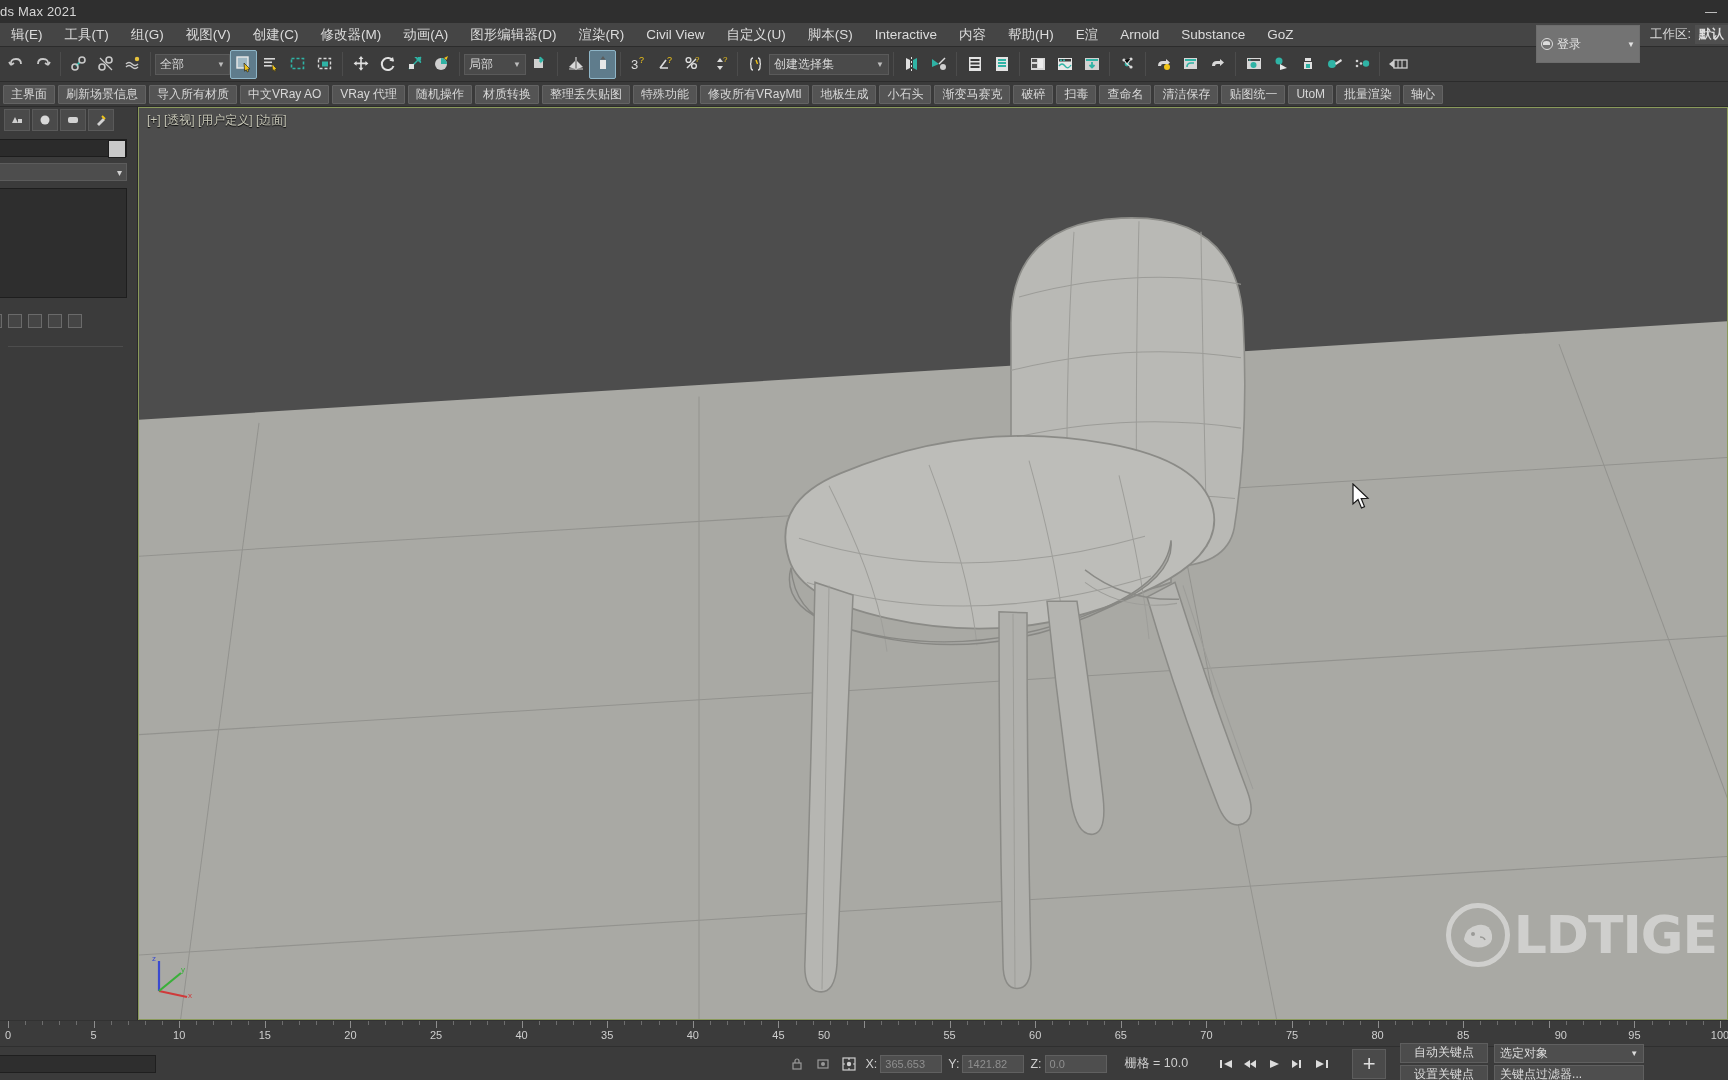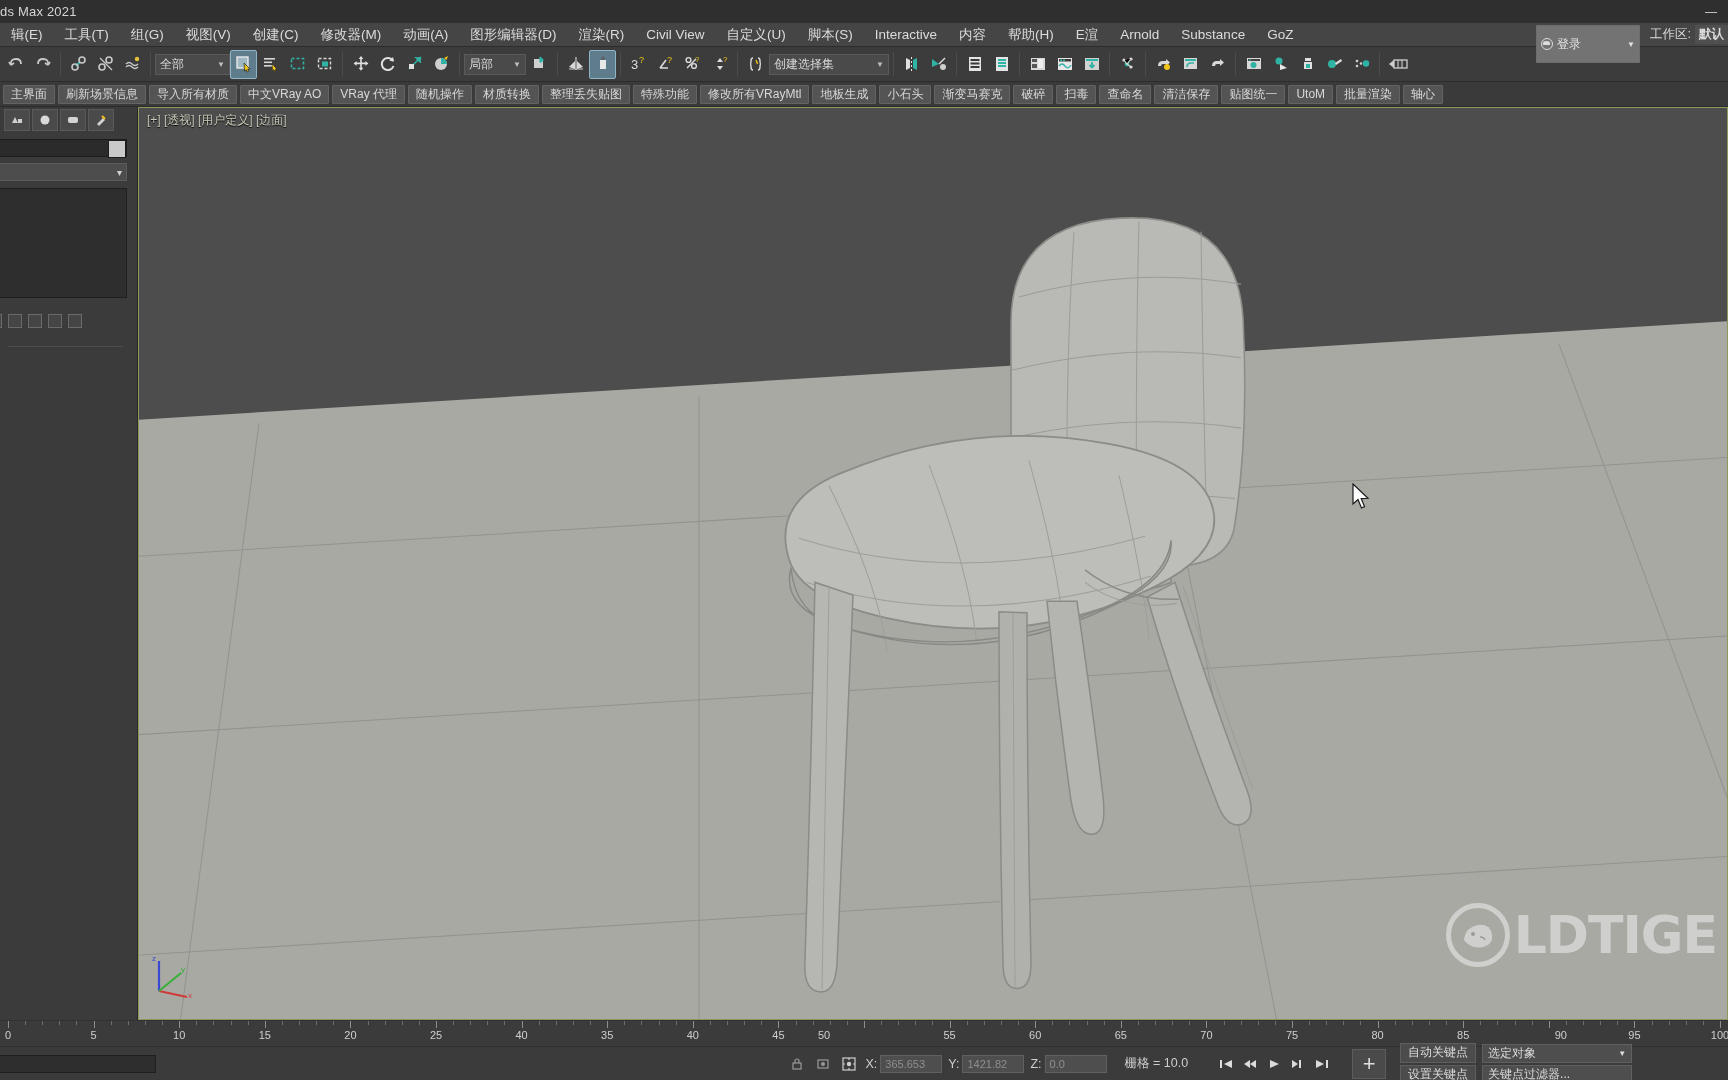--- a/index.html
+++ b/index.html
@@ -108,21 +108,21 @@
                flex:0 0 28px; position:relative;}
   .mxs { width:160px; height:18px; background:#2e2e2e; border:1px solid #1f1f1f; margin-left:-4px;}
   .stxt { color:#cdcdcd; font-size:12.5px; white-space:nowrap;}
   .coordfield { display:flex; align-items:center; gap:3px; }
   .coordfield .lbl { color:#cfcfcf; font-size:12.5px;}
   .coordfield .fld { width:62px; height:18px; background:#4e4e4e; border:1px solid #606060;
                      color:#8f8f8f; font-size:11px; display:flex; align-items:center; padding:0 4px;}
   .sbtn2 { width:20px; height:20px; display:flex; align-items:center; justify-content:center;
            color:#cfcfcf; font-size:12px;}
   .akey { height:20px; background:#4c4c4c; border:1px solid #5e5e5e; color:#dcdcdc;
-          font-size:12px; display:flex; align-items:center; padding:0 7px;}
+          font-size:12px; display:flex; align-items:center; padding:0 13px;}
   .bigadd { width:34px; height:30px; background:#4a4a4a; border:1px solid #5d5d5d;
             display:flex; align-items:center; justify-content:center; color:#dedede; font-size:22px;}
   .selset { width:150px; height:19px; background:#4e4e4e; border:1px solid #606060;
             color:#dcdcdc; font-size:12px; display:flex; align-items:center; padding:0 5px;}
   svg { display:block; }
 </style>
 </head>
 <body>
 
 <div class="app">

